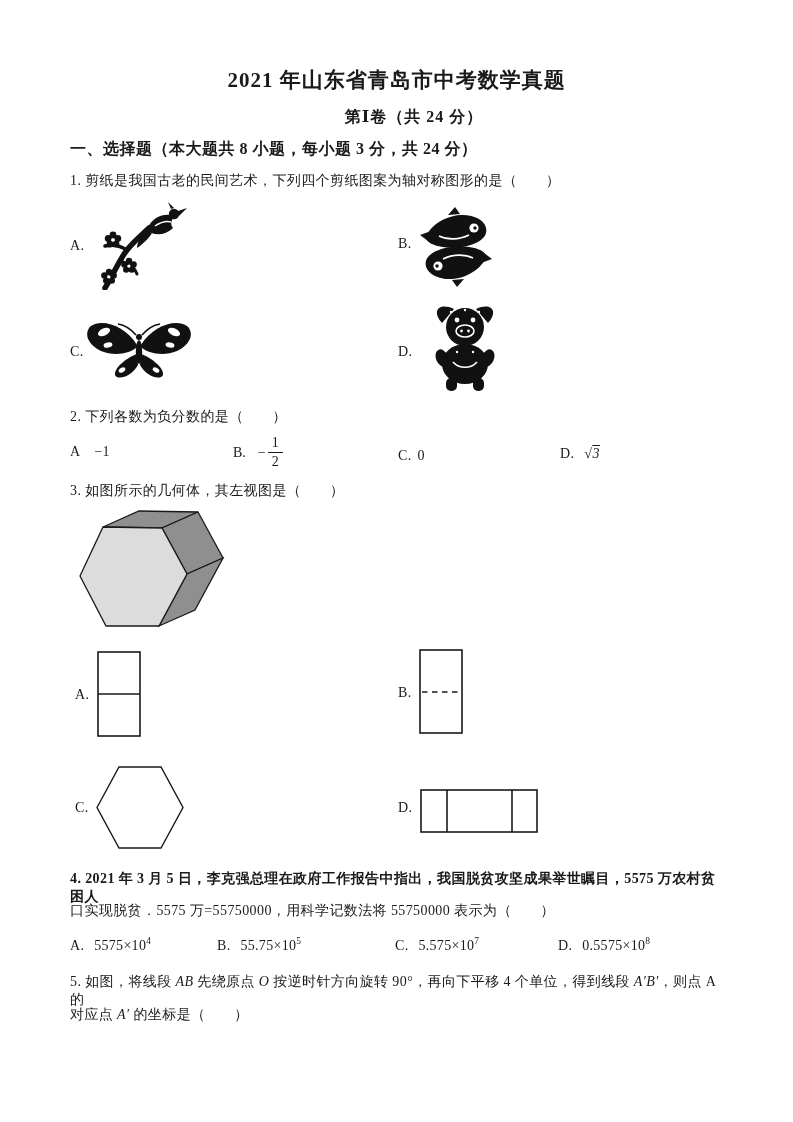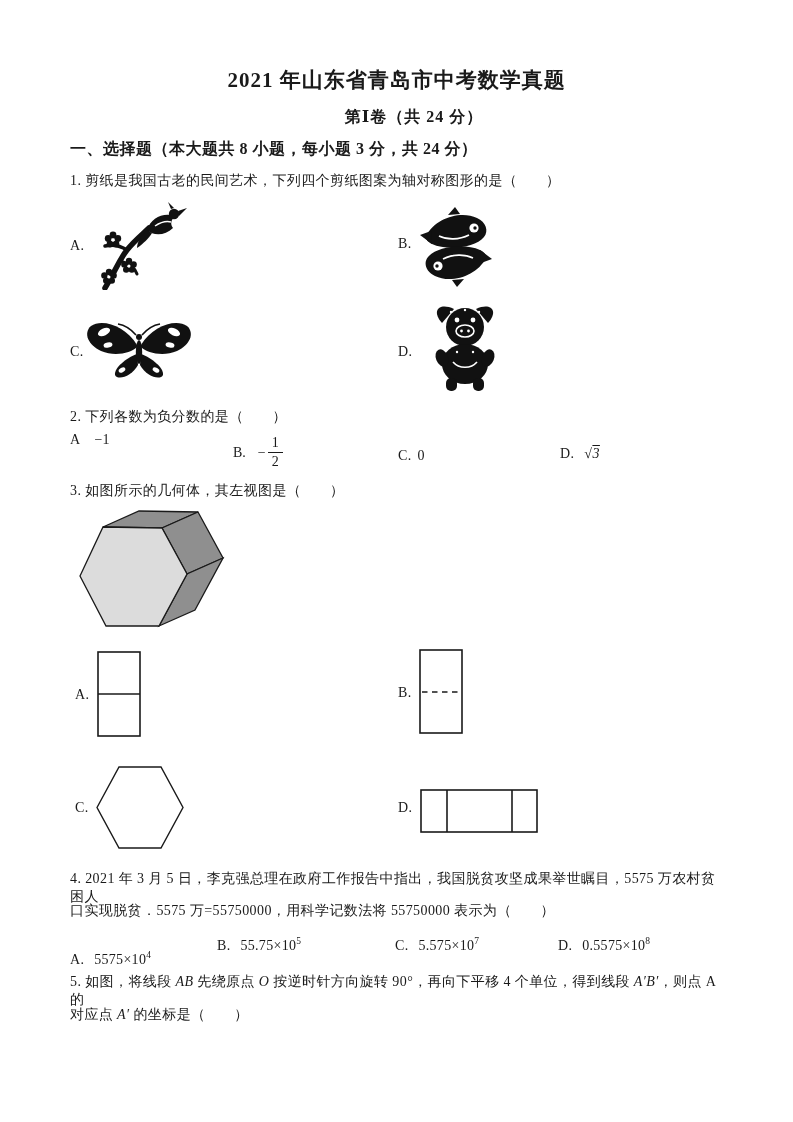--- a/index.html
+++ b/index.html
@@ -132,21 +132,21 @@
     <ellipse cx="59" cy="56" rx="6" ry="9" transform="rotate(22 59 56)"></ellipse>
     <rect x="17" y="76" width="11" height="13" rx="5"></rect>
     <rect x="44" y="76" width="11" height="13" rx="5"></rect>
     <path d="M24,60 C30,67 42,67 48,60" stroke="#fff" stroke-width="1.6" fill="none"></path>
     <circle cx="28" cy="50" r="1.2" fill="#fff"></circle>
       <circle cx="44" cy="50" r="1.2" fill="#fff"></circle>
   </svg>
 
   <p class="abs qtext" style="left:70px; top:408px;">2. 下列各数为负分数的是（　　）</p>
 
-  <span class="abs opt-label" style="left:70px; top:432px;text-align:right;"><span class="lab" style="margin-right:14px;">A</span><span>−1</span></span>
+  <span class="abs opt-label" style="left:70px; top:444px;text-align:right;"><span class="lab" style="margin-right:14px;">A</span><span>−1</span></span>
 
   <span class="abs frac-row" style="left:233px; top:434px;">
     <span class="lab">B.</span>
     <span class="minus">−</span>
     <span class="frac">
         <span class="num">1</span>
         <span class="den">2</span>
       </span>
   </span>
 
@@ -180,24 +180,24 @@
     <polygon points="3,43.5 25,3 67,3 89,43.5 67,84 25,84" fill="#fff" stroke="#1a1a1a" stroke-width="1.4"></polygon>
   </svg>
 
   <span class="abs opt-label" style="left:398px; top:800px;">D.</span>
   <svg class="abs" style="left:420px; top:789px;" width="118" height="44" viewBox="0 0 118 44">
     <rect x="1" y="1" width="116" height="42" fill="#fff" stroke="#1a1a1a" stroke-width="1.6"></rect>
     <line x1="27" y1="1" x2="27" y2="43" stroke="#1a1a1a" stroke-width="1.6"></line>
     <line x1="92" y1="1" x2="92" y2="43" stroke="#1a1a1a" stroke-width="1.6"></line>
   </svg>
 
-  <p class="abs qtext q4line" style="left:70px; top:870px;">4. 2021 年 3 月 5 日，李克强总理在政府工作报告中指出，我国脱贫攻坚成果举世瞩目，5575 万农村贫困人</p>
+  <p class="abs qtext q4line" style="left:70px; top:870px;font-weight:bold;">4. 2021 年 3 月 5 日，李克强总理在政府工作报告中指出，我国脱贫攻坚成果举世瞩目，5575 万农村贫困人</p>
   <p class="abs qtext q4line" style="left:70px; top:902px;">口实现脱贫．5575 万=55750000，用科学记数法将 55750000 表示为（　　）</p>
 
-  <span class="abs opt-label sci" style="left:70px; top:936px;margin-top:14px;"><span class="lab">A.</span><span>5575×10</span><sup>4</sup></span>
+  <span class="abs opt-label sci" style="left:70px; top:936px;"><span class="lab">A.</span><span>5575×10</span><sup>4</sup></span>
 
   <span class="abs opt-label sci" style="left:217px; top:936px;"><span class="lab">B.</span><span>55.75×10</span><sup>5</sup></span>
 
   <span class="abs opt-label sci" style="left:395px; top:936px;"><span class="lab">C.</span><span>5.575×10</span><sup>7</sup></span>
 
   <span class="abs opt-label sci" style="left:558px; top:936px;"><span class="lab">D.</span><span>0.5575×10</span><sup>8</sup></span>
 
   <p class="abs qtext q5line" style="left:70px; top:973px;"><span>5. 如图，将线段 </span><span class="it">AB</span><span> 先绕原点 </span><span class="it">O</span><span> 按逆时针方向旋转 90°，再向下平移 4 个单位，得到线段 </span><span class="it">A′B′</span><span>，则点 A 的</span></p>
 
   <p class="abs qtext q5line" style="left:70px; top:1006px;"><span>对应点 </span><span class="it">A′</span><span> 的坐标是（　　）</span></p>

